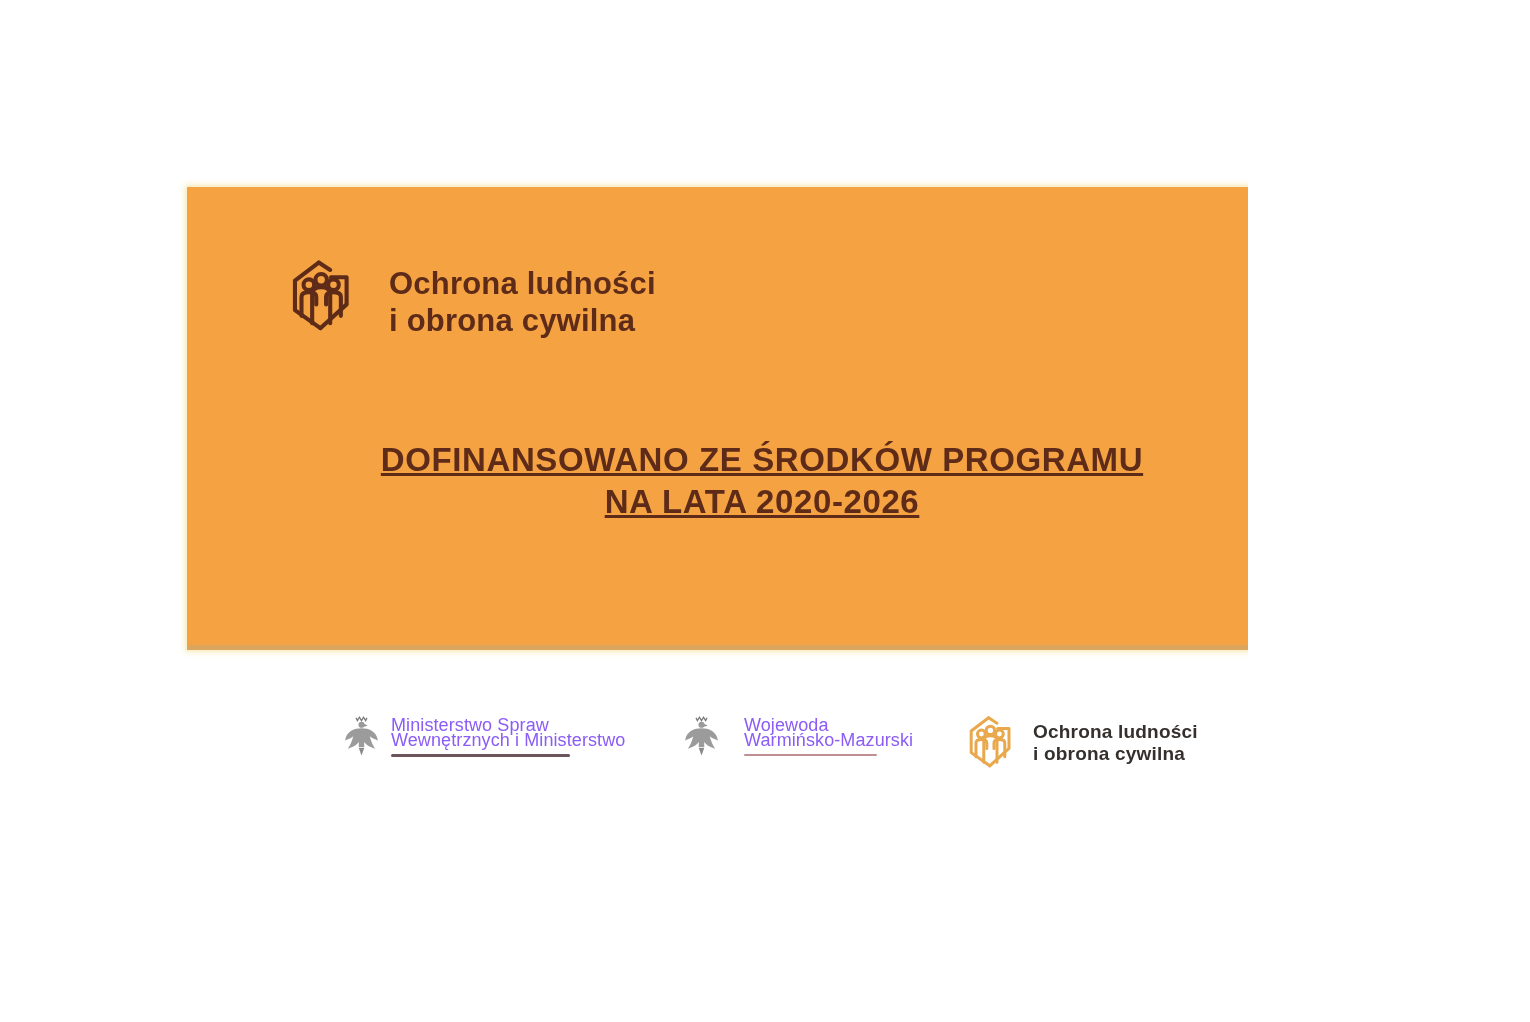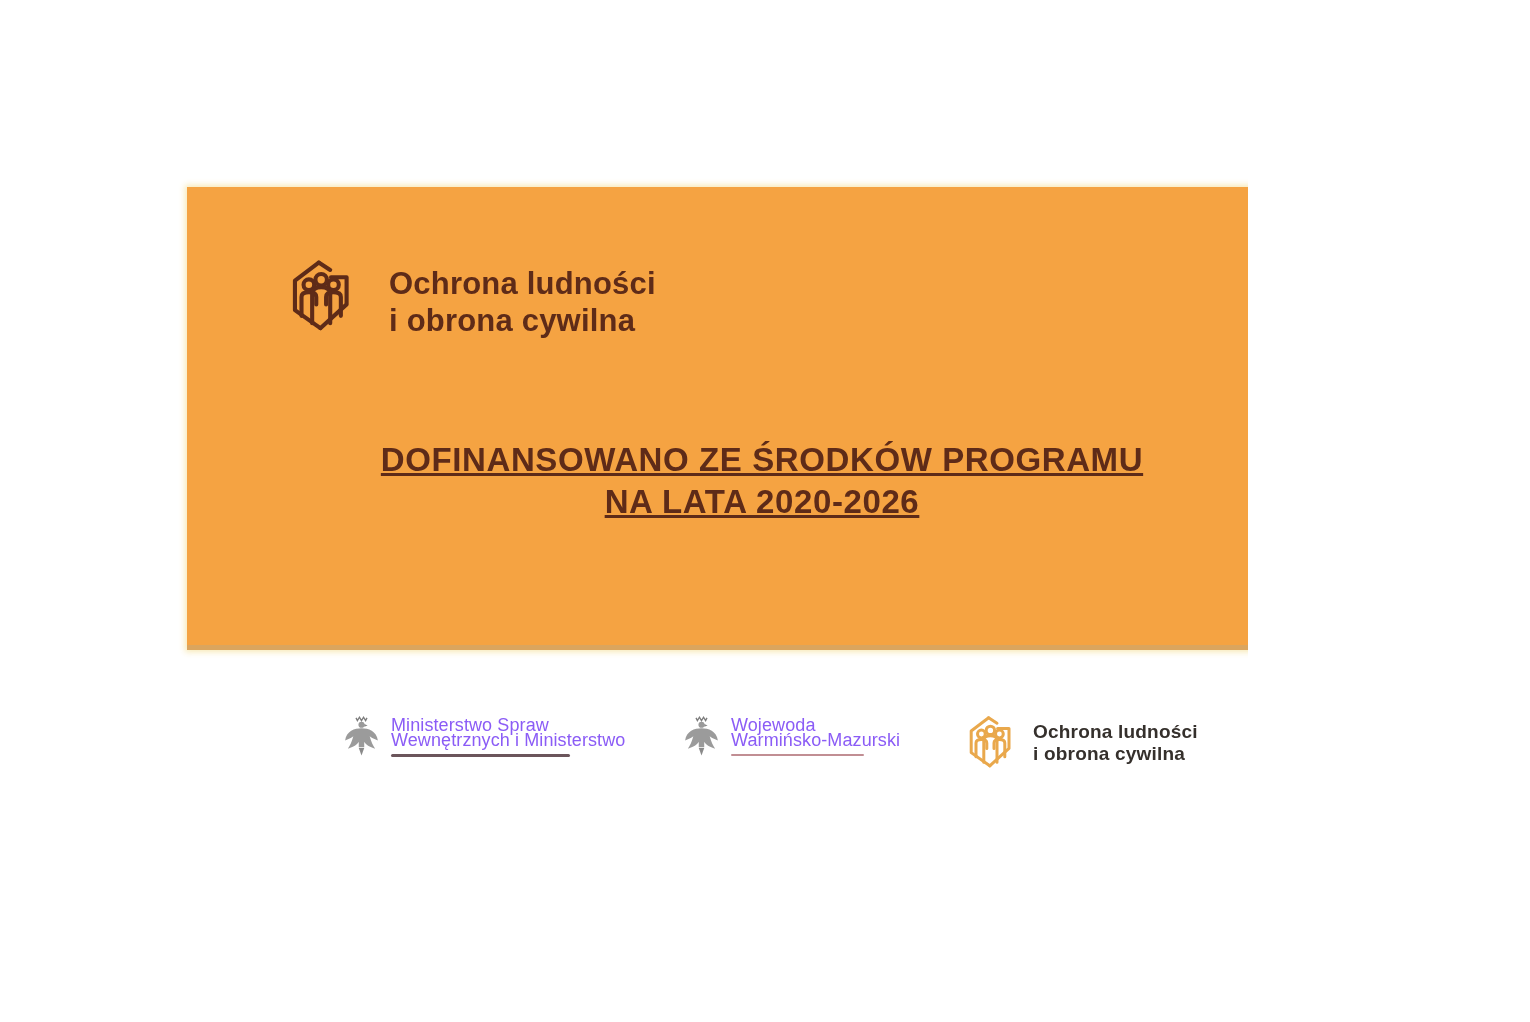--- a/index.html
+++ b/index.html
@@ -56,21 +56,21 @@
     text-decoration:underline;
   }
 
   
   .logo-item{
     position:absolute;
     display:flex;
     align-items:center;
   }
   .logo-mswia{ left:341px; top:712px; gap:9px; }
-  .logo-wojewoda{ left:681px; top:712px; gap:9px; }
+  .logo-wojewoda{ left:681px; top:712px; gap:22px; }
   .logo-ochrona{ left:961px; top:710px; gap:12px; }
 
   .eagle-icon{ width:41px; height:46px; }
 
   .gov-text{
     font-size:18px;
     line-height:15.5px;
     color:#8b5cf6;
     letter-spacing:0.1px;
     white-space:nowrap;

